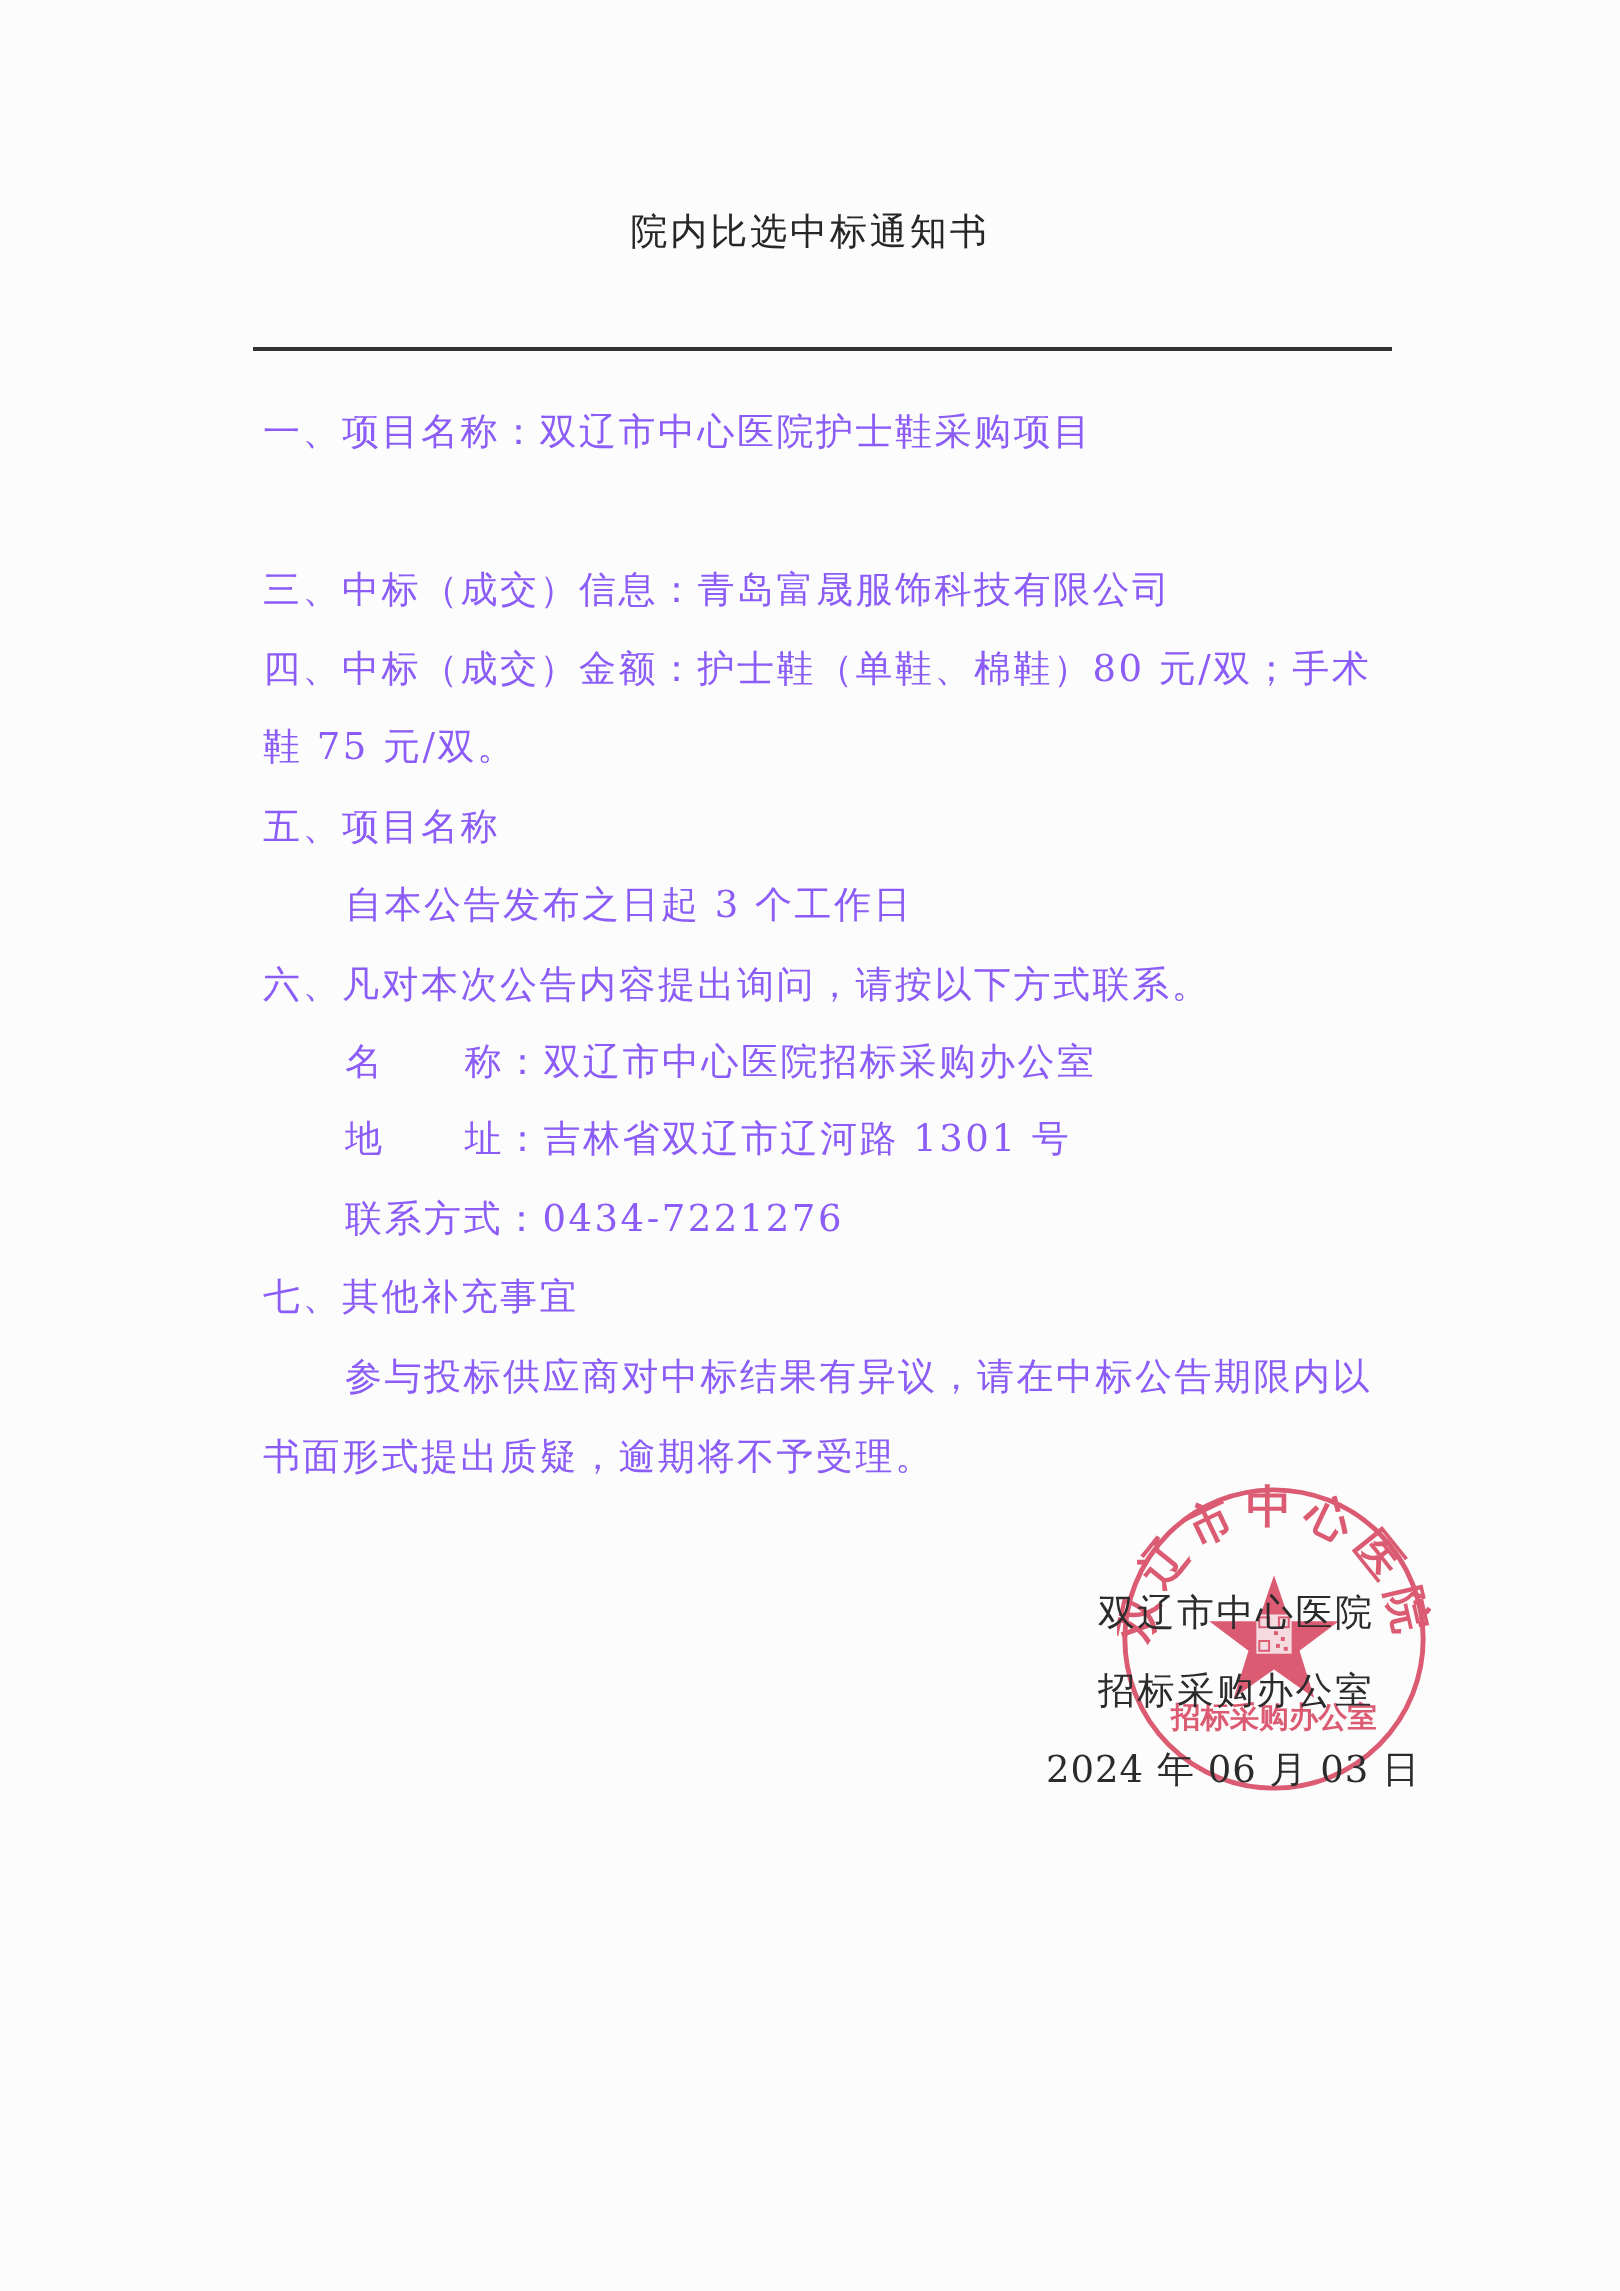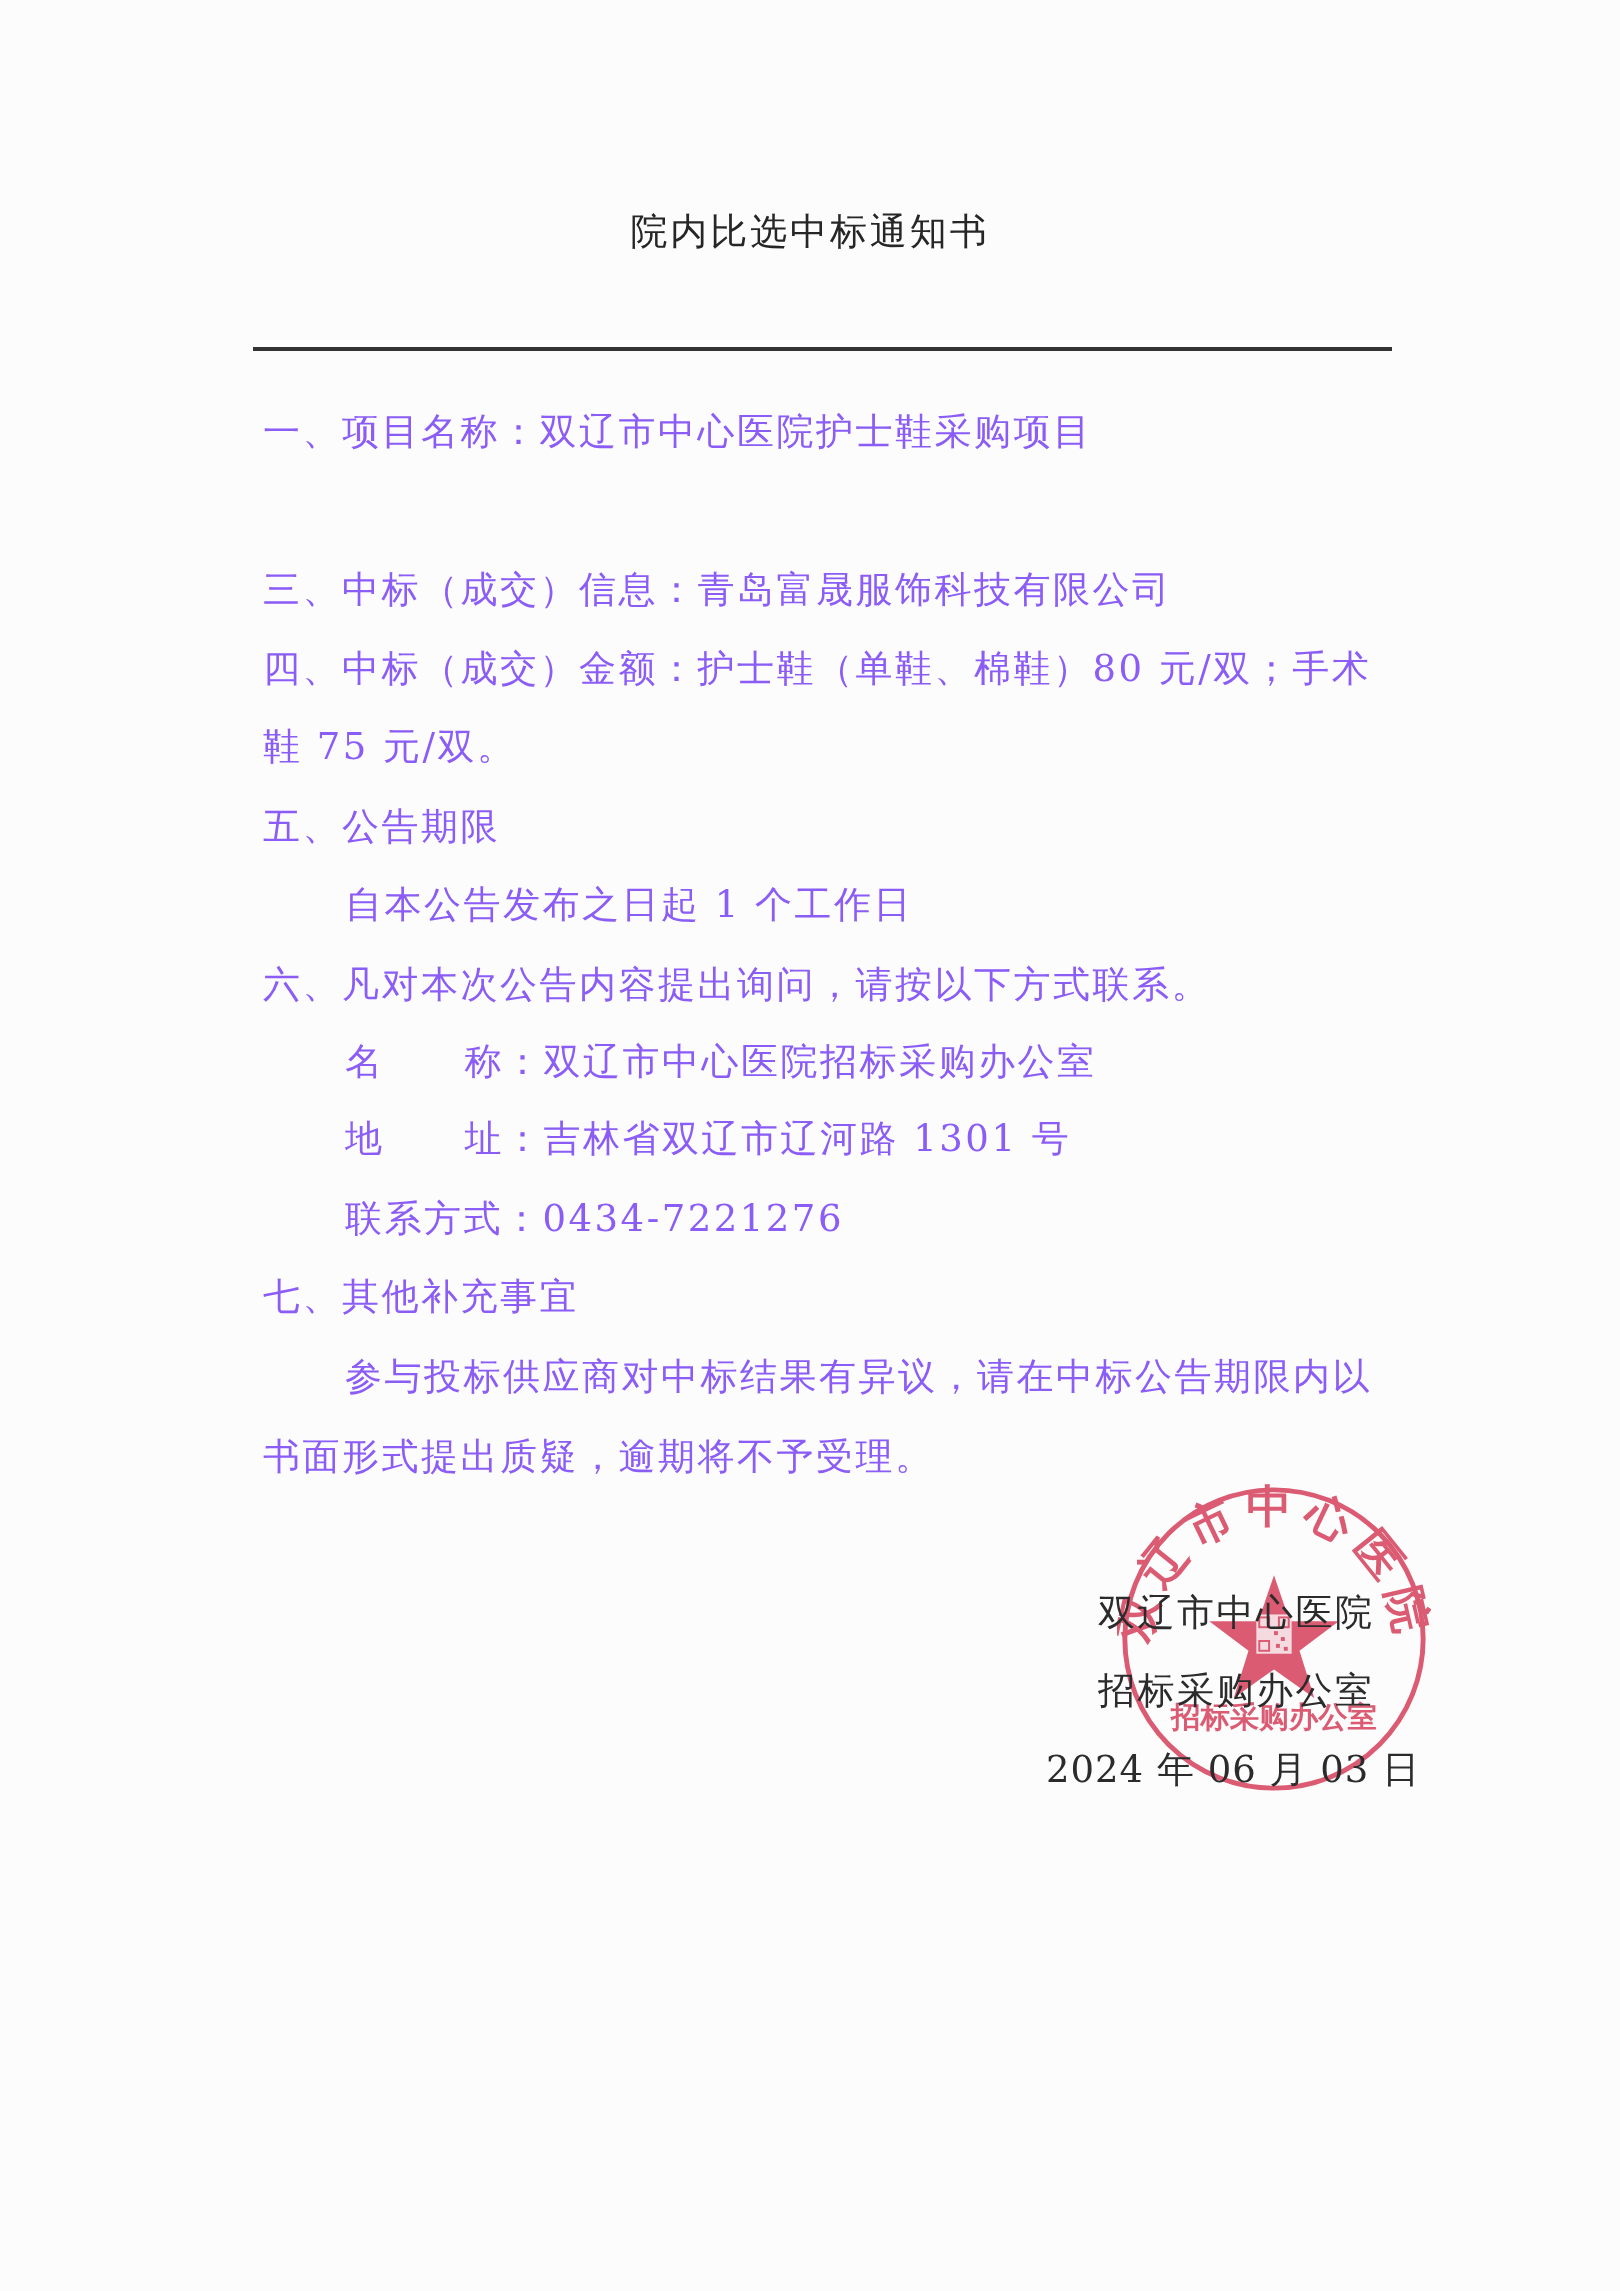--- a/index.html
+++ b/index.html
@@ -39,22 +39,22 @@
 
 <div class="page">
 
   <div class="title">院内比选中标通知书</div>
   <div class="rule"></div>
 
   <div class="line" style="top:407px">一、项目名称：双辽市中心医院护士鞋采购项目</div>
   <div class="line" style="top:565px">三、中标（成交）信息：青岛富晟服饰科技有限公司</div>
   <div class="line" style="top:644px">四、中标（成交）金额：护士鞋（单鞋、棉鞋）80 元/双；手术</div>
   <div class="line" style="top:722px">鞋 75 元/双。</div>
-  <div class="line" style="top:802px">五、公告期限</div>
-  <div class="line indent" style="top:880px">自本公告发布之日起 1 个工作日</div>
+  <div class="line" style="top:802px">五、项目名称</div>
+  <div class="line indent" style="top:880px">自本公告发布之日起 3 个工作日</div>
   <div class="line" style="top:960px">六、凡对本次公告内容提出询问，请按以下方式联系。</div>
 
   <div class="line indent" style="top:1037px">
     <span>名</span><span style="display:inline-block;width:80px"></span><span>称：</span><span>双辽市中心医院招标采购办公室</span>
   </div>
   <div class="line indent" style="top:1114px">
     <span>地</span><span style="display:inline-block;width:80px"></span><span>址：</span><span>吉林省双辽市辽河路 1301 号</span>
   </div>
   <div class="line indent" style="top:1194px">
     <span>联系方式：</span><span>0434-7221276</span>

